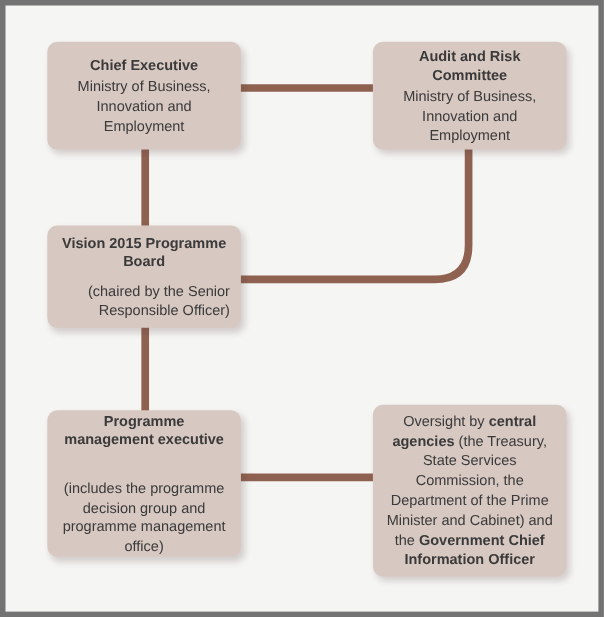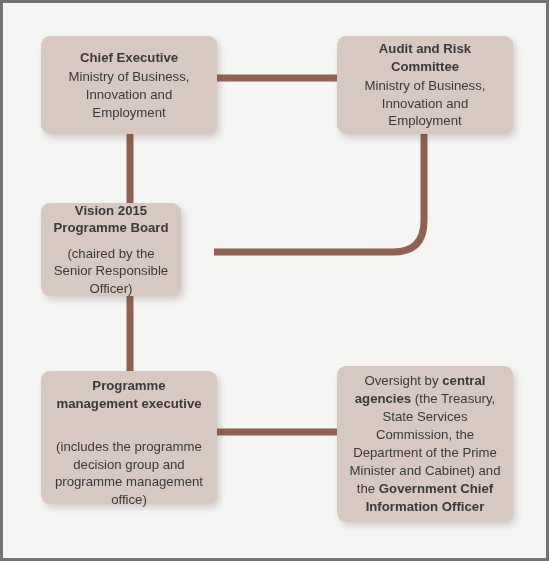--- a/index.html
+++ b/index.html
@@ -8,21 +8,21 @@
     background: #ffffff;
   }
   body {
     font-family: "Liberation Sans", sans-serif;
   }
   #canvas {
     position: relative;
     width: 549px;
     height: 561px;
     background: #f5f5f4;
-    border: 3px solid #737373;
+    border: 5px solid #737373;
     box-sizing: border-box;
     overflow: hidden;
   }
   .connector-layer {
     position: absolute;
     left: 0;
     top: 0;
     width: 549px;
     height: 561px;
     pointer-events: none;
@@ -54,26 +54,26 @@
   .node .body {
     font-weight: normal;
   }
   .node .body b {
     font-weight: bold;
   }
 
   
   #node-chief-executive   { left: 38px;  top: 33px;  width: 176px; height: 98px; }
   #node-audit-risk        { left: 334px; top: 33px;  width: 176px; height: 98px; align-items: flex-end; }
-  #node-programme-board   { left: 38px;  top: 200px; width: 140px; height: 93px; }
-  #node-pme               { left: 38px;  top: 368px; width: 176px; height: 133px; justify-content: space-between; }
+  #node-programme-board   { left: 38px;  top: 200px; width: 176px; height: 93px; }
+  #node-pme               { left: 38px;  top: 368px; width: 176px; height: 133px; }
   #node-oversight         { left: 334px; top: 363px; width: 176px; height: 156px; text-align: center; }
 
   #node-programme-board .title { line-height: 1.3; }
-  #node-programme-board .subtitle { margin-top: 7px; }
+  #node-programme-board .subtitle { margin-top: 7px; text-align: right; }
   #node-pme .subtitle { margin-top: 24px; }
   #node-oversight .body { font-size: 13.2px; line-height: 1.36; }
 </style>
 </head>
 <body>
 
 <div id="canvas">
 
   <svg class="connector-layer" viewBox="0 0 549 561" width="549" height="561" xmlns="http://www.w3.org/2000/svg">
 

